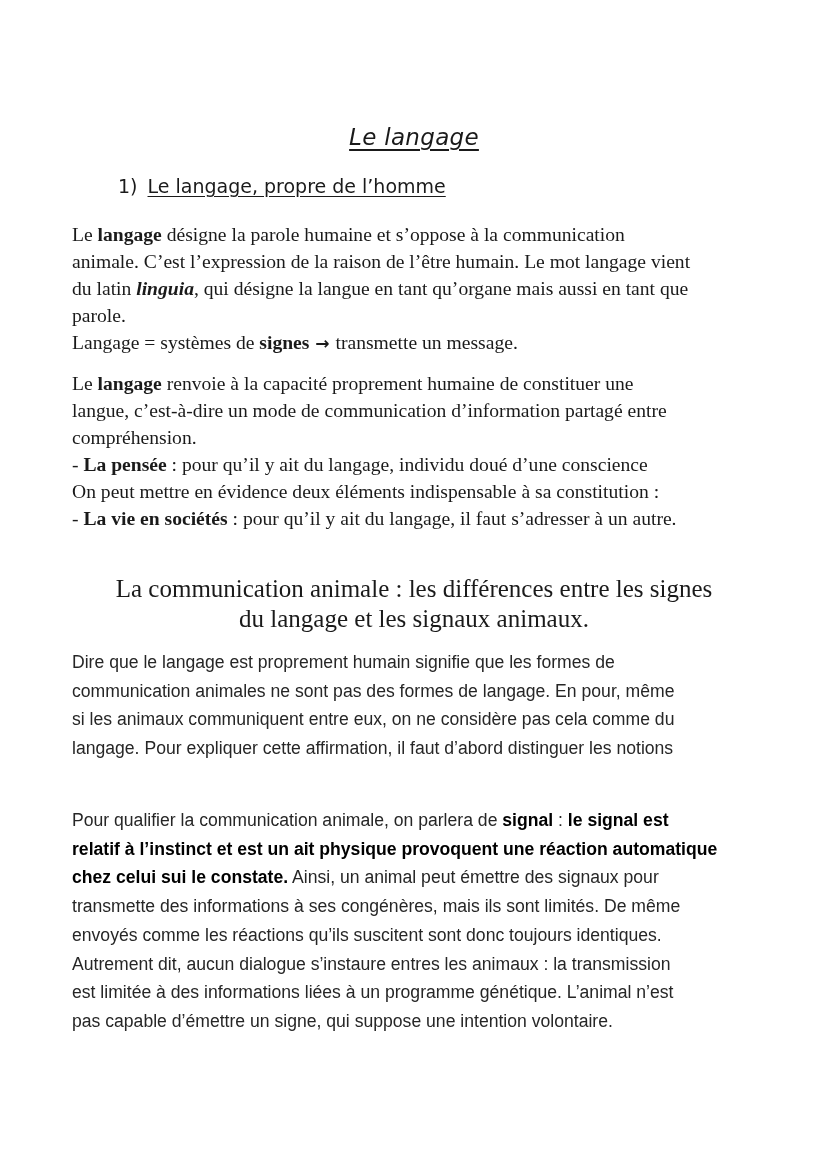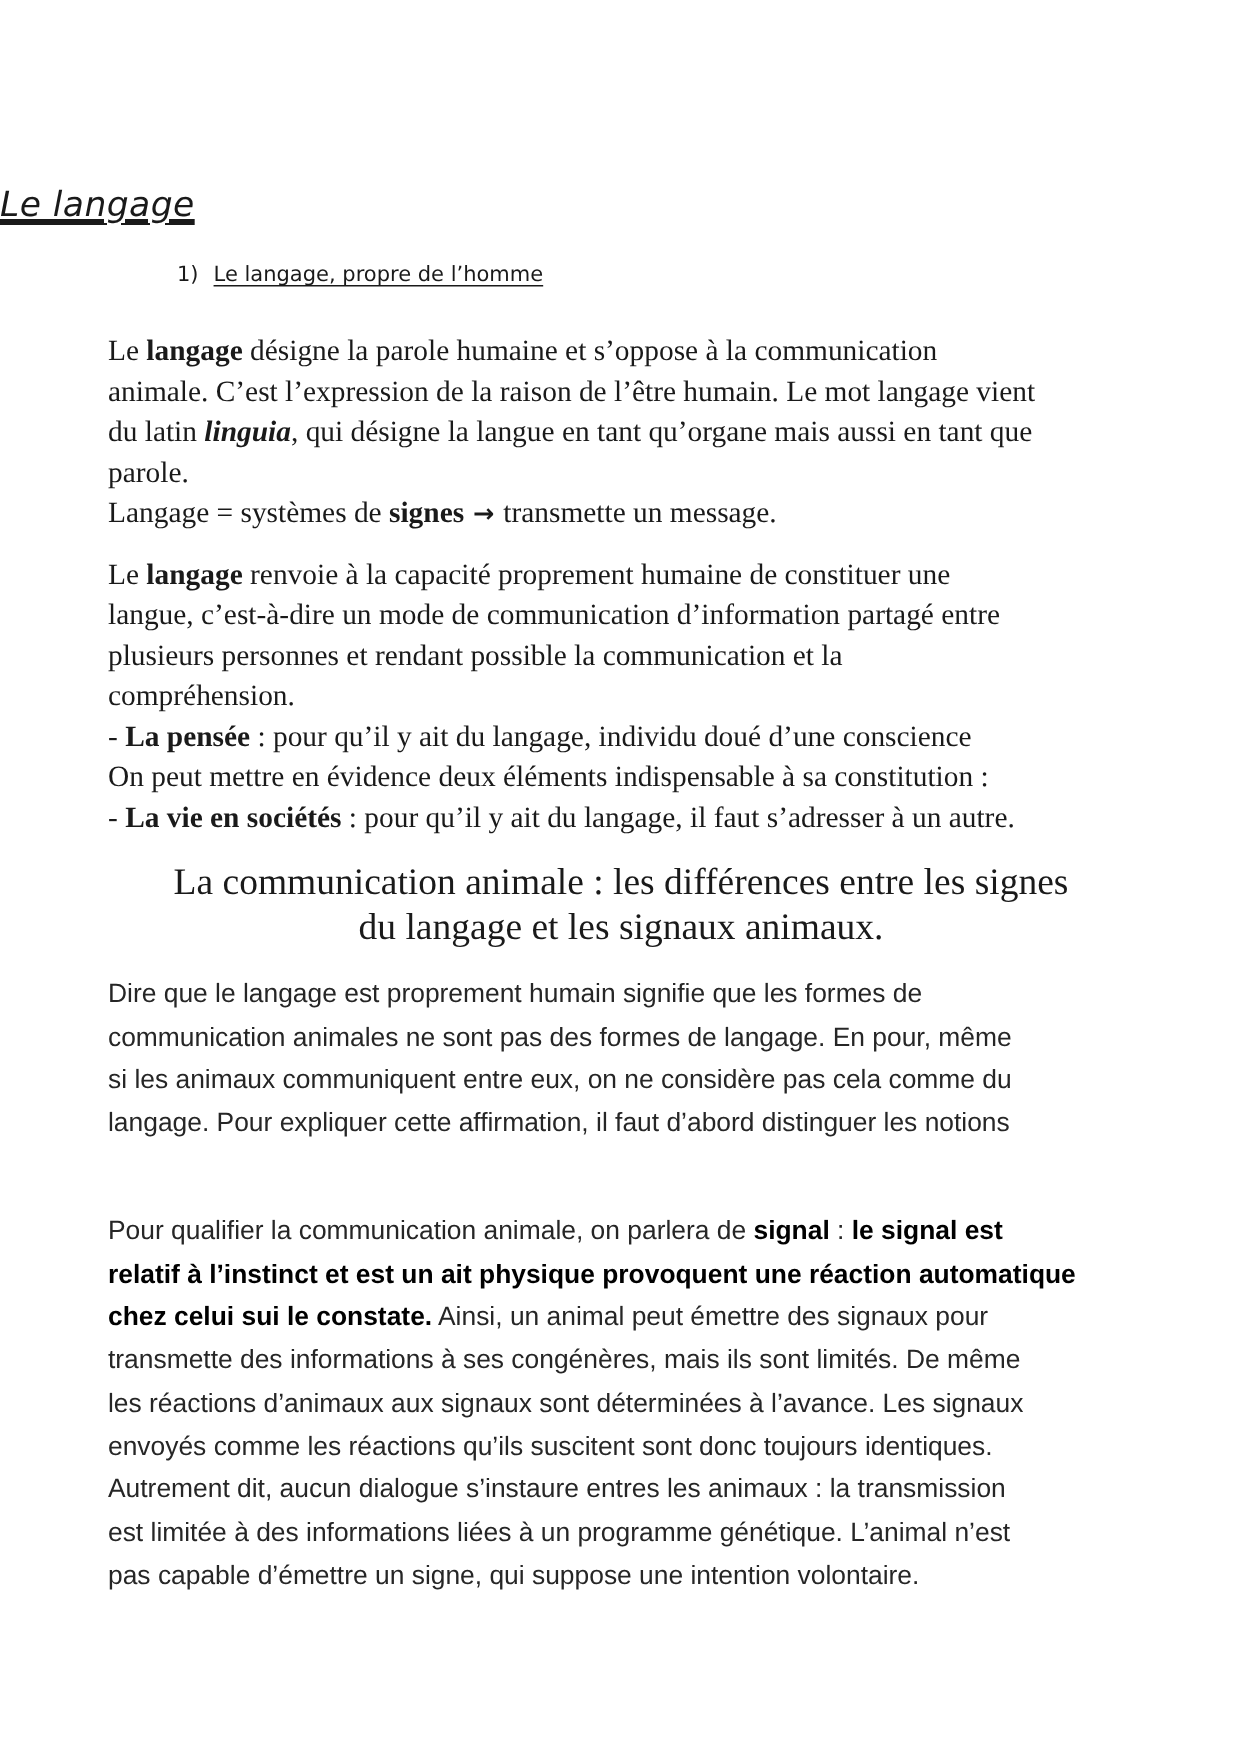--- a/index.html
+++ b/index.html
@@ -18,42 +18,41 @@
       position: absolute;
       left: 0; top: 0;
       width: 828px;
       height: 1175px;
     }
     .doc-title {
       position: absolute;
       top: 124px;
       left: 0;
       width: 828px;
-      text-align: left;
+      text-align: center;
       font-family: "DejaVu Sans", sans-serif;
       font-size: 23px;
       letter-spacing: 0.3px;
       margin: 0;
       font-weight: normal;
-      text-decoration: underline;
     }
     .doc-title span {
       text-decoration: underline;
       text-underline-offset: 4px;
       text-decoration-thickness: 2px;
       font-style: italic;
       font-family: "DejaVu Sans", sans-serif;
       font-weight: 300;
     }
     .section-heading {
       position: absolute;
       top: 175px;
       left: 118px;
       font-family: "DejaVu Sans", sans-serif;
-      font-size: 14px;
+      font-size: 19px;
       margin: 0;
       font-weight: normal;
       white-space: nowrap;
     }
     .section-heading .num {
       margin-right: 10px;
     }
     .section-heading .txt {
       text-decoration: underline;
       text-underline-offset: 3px;
@@ -115,21 +114,20 @@
     <span class="line"><span>Le </span><b>langage</b><span> désigne la parole humaine et s’oppose à la communication</span></span>
     <span class="line">animale. C’est l’expression de la raison de l’être humain. Le mot langage vient</span>
     <span class="line"><span>du latin </span><b><i>linguia</i></b><span>, qui désigne la langue en tant qu’organe mais aussi en tant que</span></span>
     <span class="line">parole.</span>
     <span class="line"><span>Langage = systèmes de </span><b>signes</b><span class="arrow"> → </span><span>transmette un message.</span></span>
   </p>
 
   <p class="serif-block" id="block2">
     <span class="line"><span>Le </span><b>langage</b><span> renvoie à la capacité proprement humaine de constituer une</span></span>
     <span class="line">langue, c’est-à-dire un mode de communication d’information partagé entre</span>
-    <span class="line">plusieurs personnes et rendant possible la communication et la</span>
     <span class="line">compréhension.</span>
     <span class="line"><span>- </span><b>La pensée</b><span> : pour qu’il y ait du langage, individu doué d’une conscience</span></span>
     <span class="line">On peut mettre en évidence deux éléments indispensable à sa constitution :</span>
     <span class="line"><span>- </span><b>La vie en sociétés</b><span> : pour qu’il y ait du langage, il faut s’adresser à un autre.</span></span>
   </p>
 
   <h3 class="subheading">
     <span class="line">La communication animale : les différences entre les signes</span>
     <span class="line">du langage et les signaux animaux.</span>
   </h3>
@@ -139,20 +137,19 @@
     <span class="line">communication animales ne sont pas des formes de langage. En pour, même</span>
     <span class="line">si les animaux communiquent entre eux, on ne considère pas cela comme du</span>
     <span class="line">langage. Pour expliquer cette affirmation, il faut d’abord distinguer les notions</span>
   </p>
 
   <p class="sans-block" id="block4">
     <span class="line"><span>Pour qualifier la communication animale, on parlera de </span><b>signal</b><span> : </span><b>le signal est</b></span>
     <span class="line"><b>relatif à l’instinct et est un ait physique provoquent une réaction automatique</b></span>
     <span class="line"><b>chez celui sui le constate.</b><span> Ainsi, un animal peut émettre des signaux pour</span></span>
     <span class="line">transmette des informations à ses congénères, mais ils sont limités. De même</span>
-    <span class="line">les réactions d’animaux aux signaux sont déterminées à l’avance. Les signaux</span>
     <span class="line">envoyés comme les réactions qu’ils suscitent sont donc toujours identiques.</span>
     <span class="line">Autrement dit, aucun dialogue s’instaure entres les animaux : la transmission</span>
     <span class="line">est limitée à des informations liées à un programme génétique. L’animal n’est</span>
     <span class="line">pas capable d’émettre un signe, qui suppose une intention volontaire.</span>
   </p>
 
 </div>
 
 </body></html>

